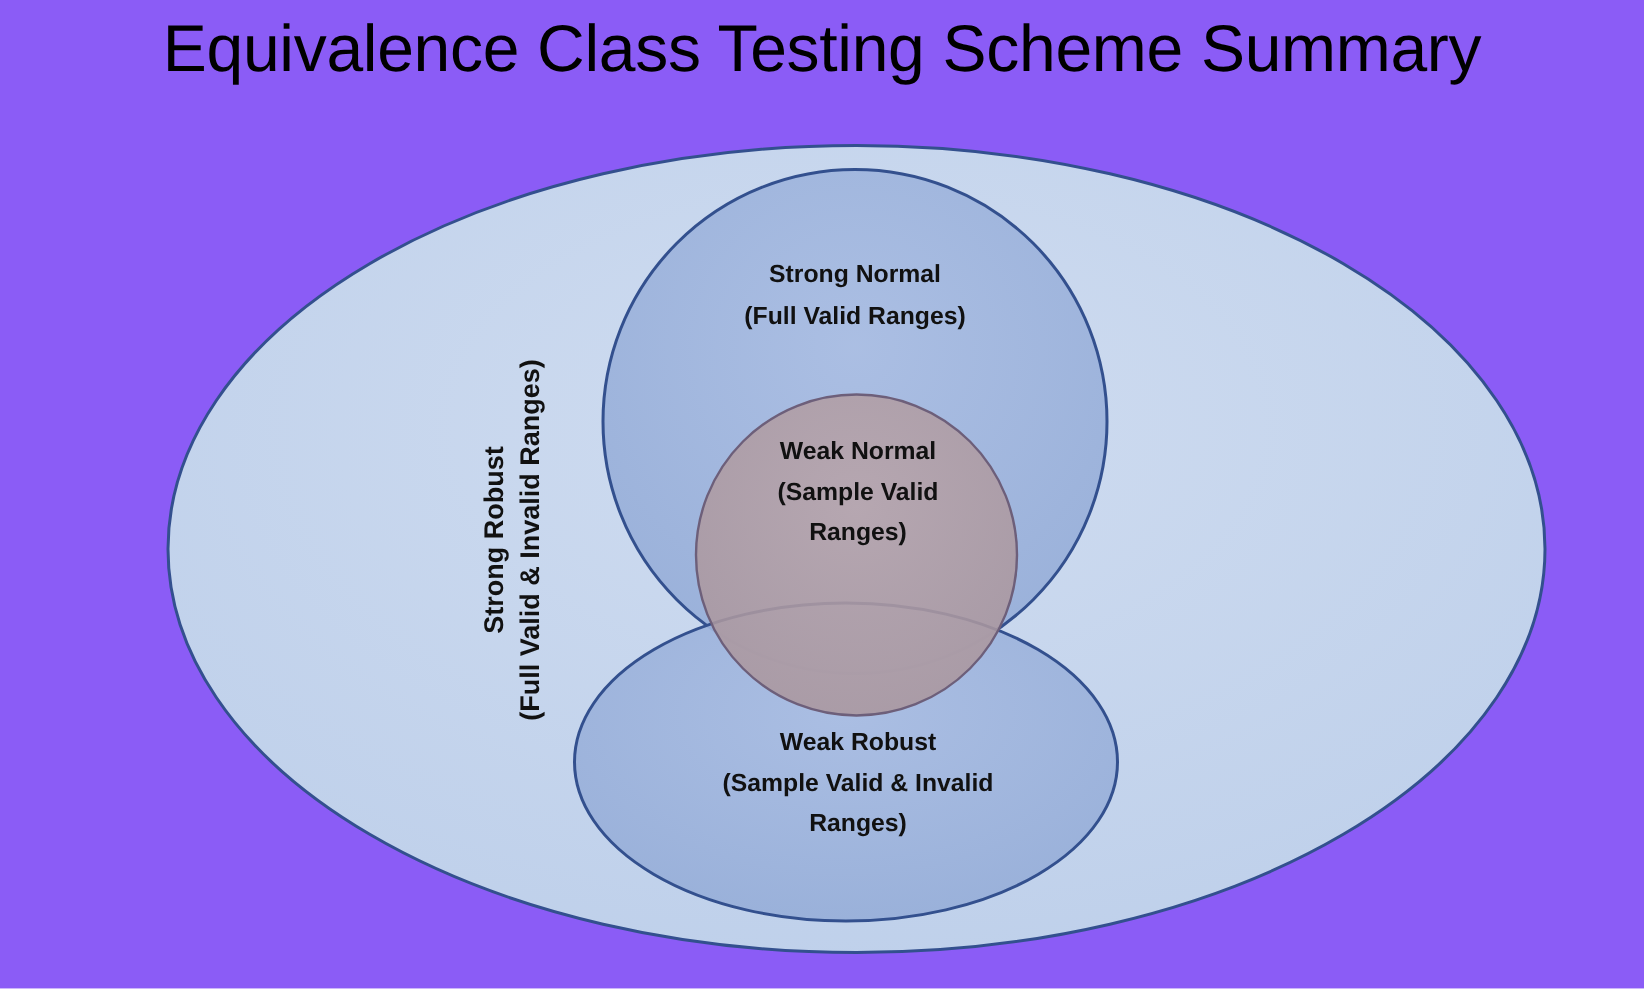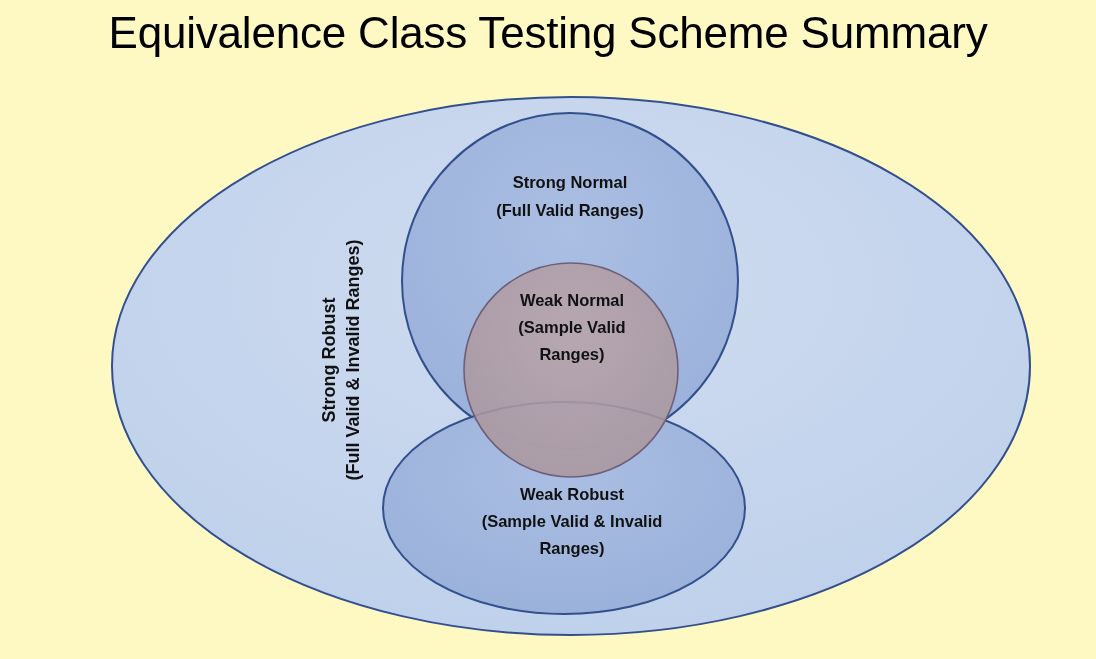--- a/index.html
+++ b/index.html
@@ -12,21 +12,21 @@
     width: 1096px;
     height: 659px;
     overflow: hidden;
     font-family: "Liberation Sans", sans-serif;
     color: #000000;
   }
   #page {
     position: relative;
     width: 1096px;
     height: 659px;
-    background: #fef9c3;
+    background: #8b5cf6;
   }
   #page-title {
     position: absolute;
     left: 0;
     top: 8px;
     width: 1096px;
     text-align: center;
     font-family: "Liberation Sans", sans-serif;
     font-size: 44px;
     font-weight: 400;

